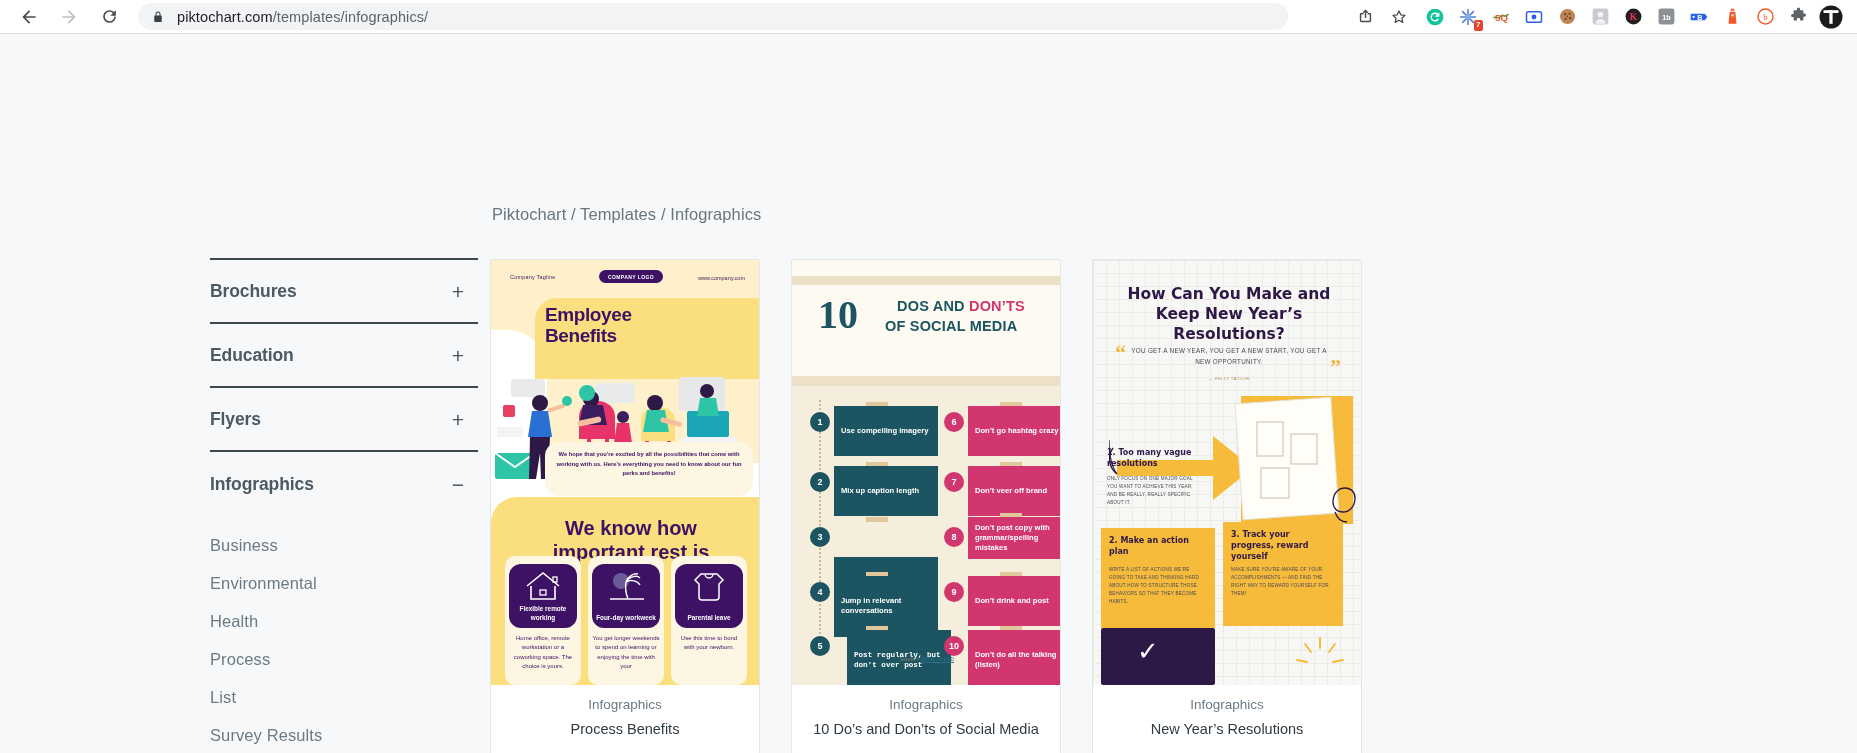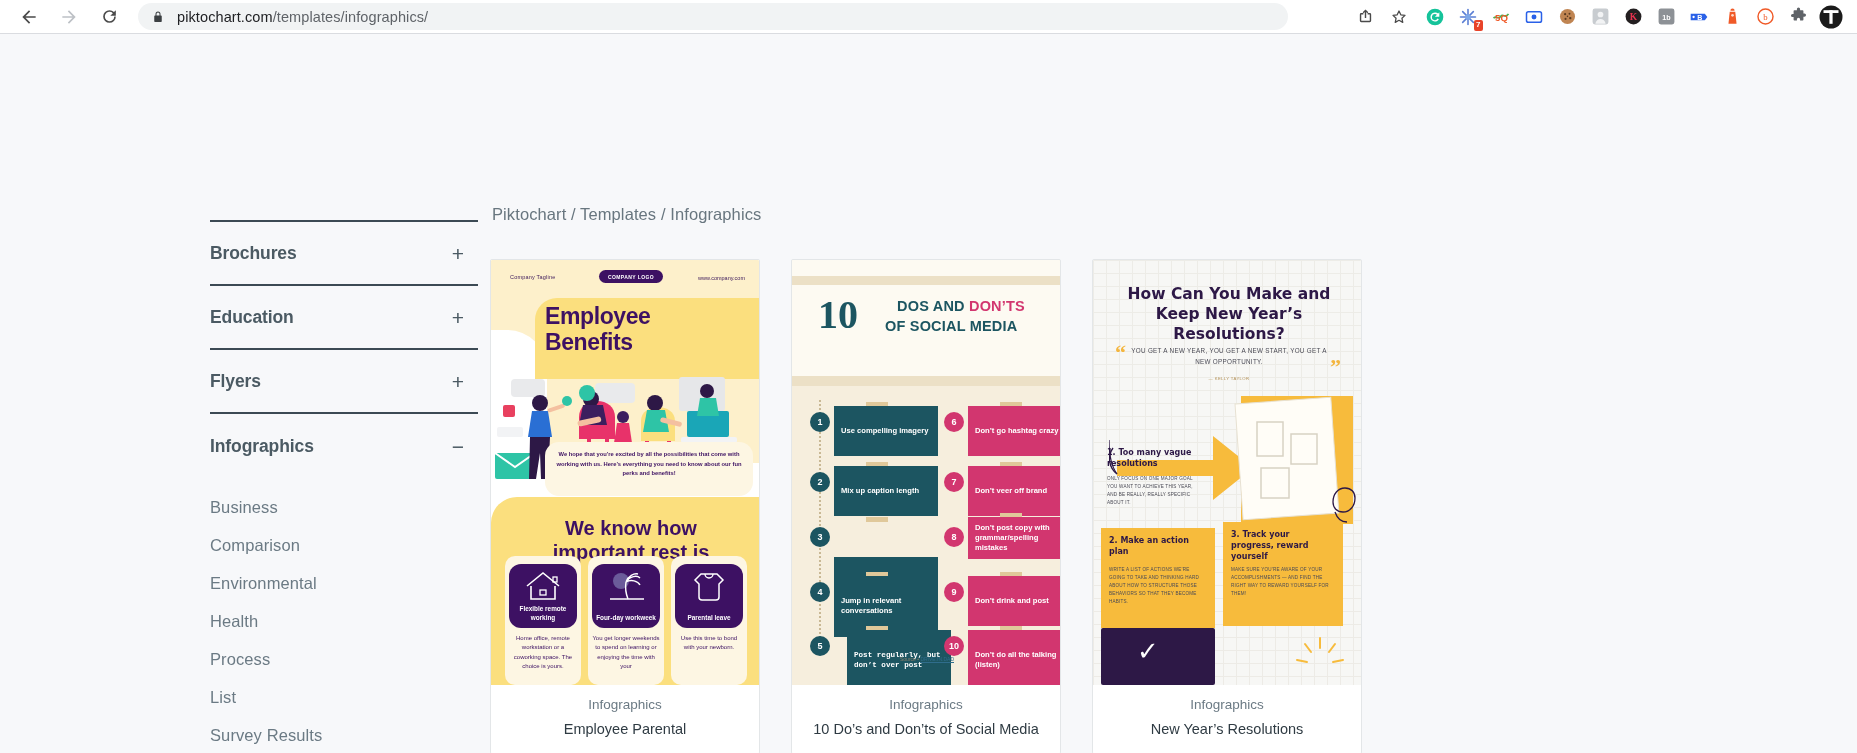--- a/index.html
+++ b/index.html
@@ -212,21 +212,21 @@
   .t1 .www {
     position: absolute; right: 16px; top: 15px;
     font-size: 5.5px; color: #3d1a5b;
   }
   .t1 .title-panel {
     position: absolute; left: 44px; top: 38px; width: 226px; height: 84px;
     background: #fbdf7e; border-top-left-radius: 22px;
   }
   .t1 .title-txt {
     position: absolute; left: 54px; top: 44px; width: 200px;
-    font-size: 23px; font-weight: bold; color: #3d1163;
+    font-size: 19px; font-weight: bold; color: #3d1163;
     line-height: 1.12; letter-spacing: -.4px;
   }
   .t1 .illo { position:absolute; left:0; top:105px; width:270px; height:120px; }
   .t1 .msg-card {
     position: absolute; left: 54px; top: 182px; width: 208px; height: 54px;
     background: #fdf6e3; border-radius: 14px;
   }
   .t1 .msg-txt {
     position: absolute; left: 62px; top: 190px; width: 192px;
     font-size: 5.8px; color: #3d1163; font-weight: bold; line-height: 1.65;
@@ -527,21 +527,20 @@
       <span class="accordion-sign">+</span>
     </div>
 
     <div class="accordion-item no-rule">
       <span class="accordion-label">Infographics</span>
       <span class="accordion-sign">−</span>
     </div>
 
     <div class="sub-list">
       <div class="sub-item">Business</div>
-      <div class="sub-item">Comparison</div>
       <div class="sub-item">Environmental</div>
       <div class="sub-item">Health</div>
       <div class="sub-item">Process</div>
       <div class="sub-item">List</div>
       <div class="sub-item">Survey Results</div>
     </div>
   </aside>
 
   <main class="main">
     <div class="breadcrumb">Piktochart / Templates / Infographics</div>
@@ -650,21 +649,21 @@
               <div class="bbox-label">Parental leave</div>
             </div>
 
             <div class="bdesc d1">Home office, remote workstation or a coworking space. The choice is yours.</div>
             <div class="bdesc d2">You get longer weekends to spend on learning or enjoying the time with your</div>
             <div class="bdesc d3">Use this time to bond with your newborn.</div>
           </div>
         </div>
         <div class="card-meta">
           <div class="card-cat">Infographics</div>
-          <div class="card-title">Employee Parental</div>
+          <div class="card-title">Process Benefits</div>
         </div>
       </div>
 
       <div class="card">
         <div class="thumb">
           <div class="t2">
             <div class="hdr-white"></div>
             <div class="tear-top"></div>
             <div class="tear-bot"></div>
 

